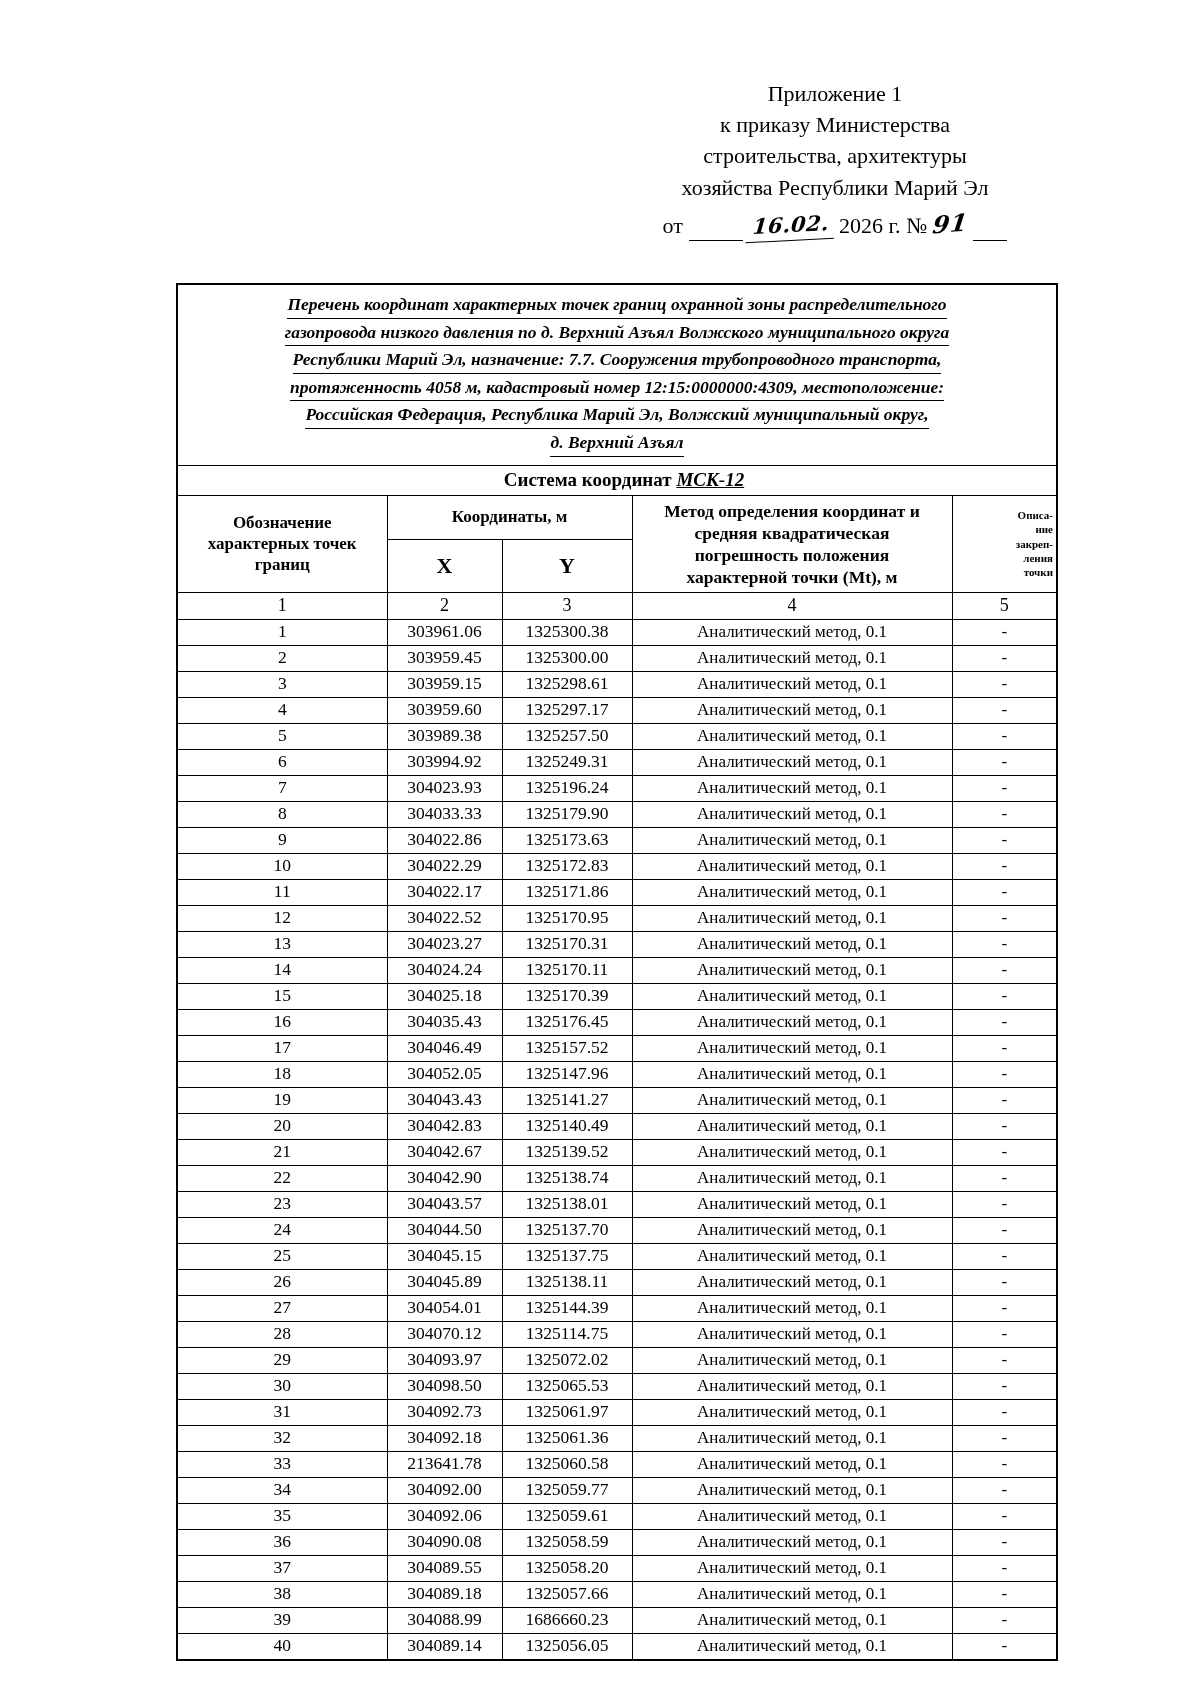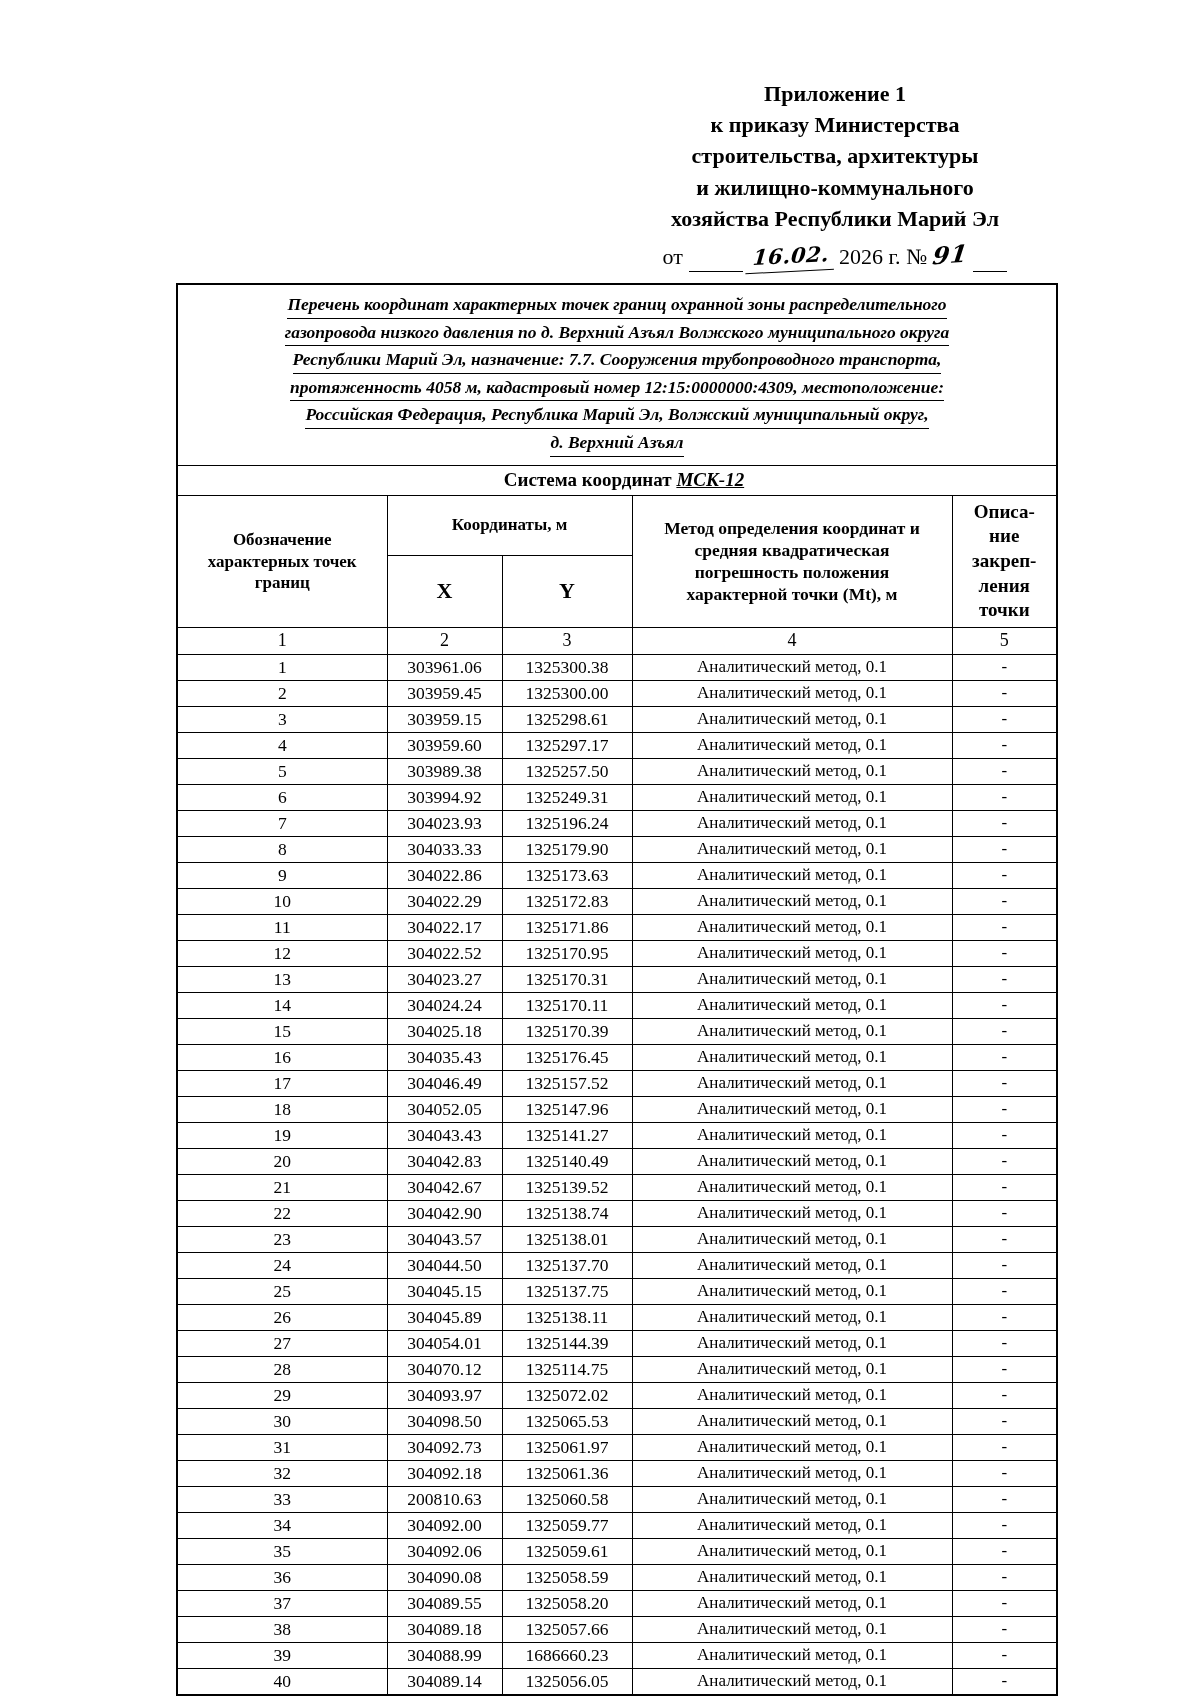--- a/index.html
+++ b/index.html
@@ -19,21 +19,21 @@
   
   .doc-header {
     position: absolute;
     top: 78px;
     left: 600px;
     width: 470px;
     text-align: center;
     font-size: 22px;
     line-height: 1.42;
   }
-  .doc-header .hline { white-space: nowrap; font-weight: bold; }
+  .doc-header .hline { white-space: nowrap; }
 
   .date-line {
     margin-top: 4px;
     display: flex;
     align-items: flex-end;
     justify-content: center;
     gap: 4px;
     font-size: 22px;
     white-space: nowrap;
   }
@@ -118,21 +118,21 @@
 
   
   .colhead {
     font-weight: bold;
     font-size: 17.5px;
     line-height: 1.26;
     padding: 4px 3px !important;
   }
   .colhead.big { font-size: 17px; }
   .colhead.xy { font-size: 22px; font-weight: bold; }
-  .colhead.small { font-size: 19px; line-height: 1.3; }
+  .colhead.small { font-size: 11px; line-height: 1.3; text-align: right; }
 
   
   .numrow td {
     font-size: 18px;
     padding: 2px 0 3px 0 !important;
   }
 
   
   .datarow td {
     font-size: 17.5px;
@@ -149,21 +149,20 @@
   col.c4 { width: 320px; }
   col.c5 { width: 105px; }
 </style>
 </head>
 <body>
 
 <div class="doc-header">
   <div class="hline">Приложение 1</div>
   <div class="hline">к приказу Министерства</div>
   <div class="hline">строительства, архитектуры</div>
-  <div class="hline">и жилищно-коммунального</div>
   <div class="hline">хозяйства Республики Марий Эл</div>
 
   <div class="date-line">
     <span class="ot">от</span>
     <span class="blank-rule"></span>
     <span class="handwritten">16.02.</span>
     <span>2026 г. №</span>
     <span class="handwritten num">91</span>
     <span class="tail-rule"></span>
   </div>
@@ -454,21 +453,21 @@
         </tr>
         <tr class="datarow">
           <td>32</td>
           <td>304092.18</td>
           <td>1325061.36</td>
           <td class="method">Аналитический метод, 0.1</td>
           <td class="dash">-</td>
         </tr>
         <tr class="datarow">
           <td>33</td>
-          <td>200810.63</td>
+          <td>213641.78</td>
           <td>1325060.58</td>
           <td class="method">Аналитический метод, 0.1</td>
           <td class="dash">-</td>
         </tr>
         <tr class="datarow">
           <td>34</td>
           <td>304092.00</td>
           <td>1325059.77</td>
           <td class="method">Аналитический метод, 0.1</td>
           <td class="dash">-</td>

